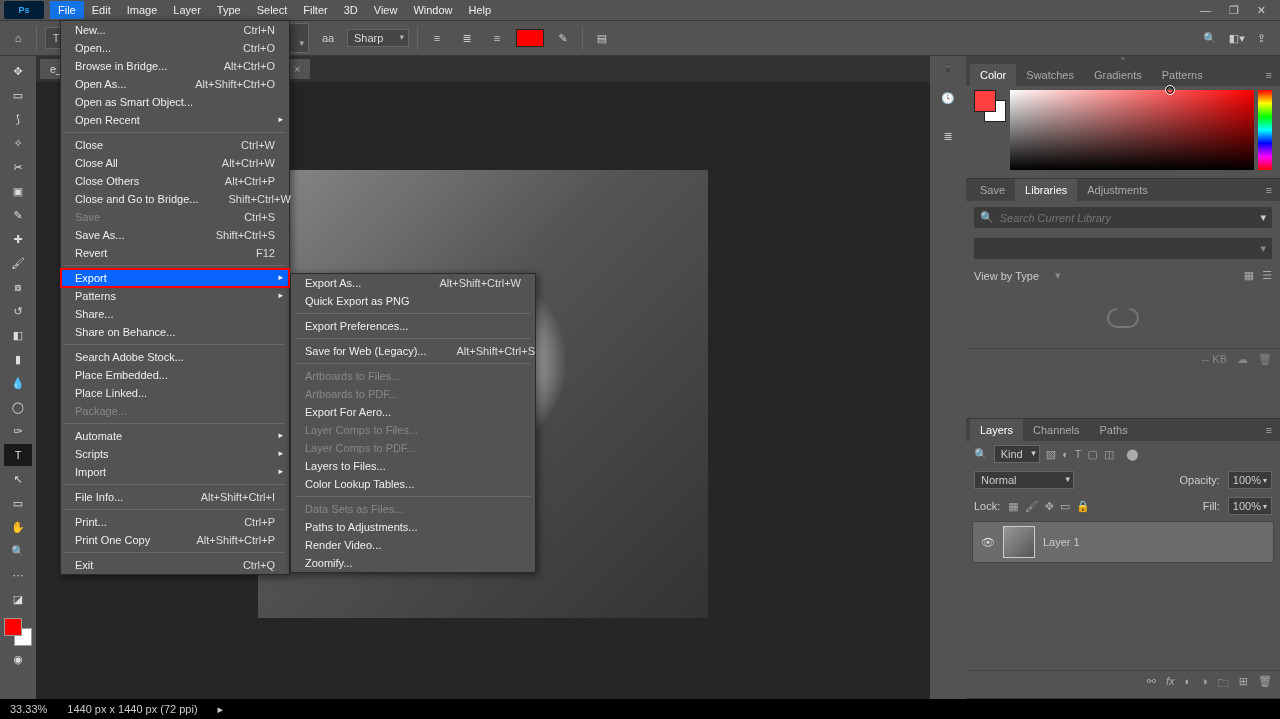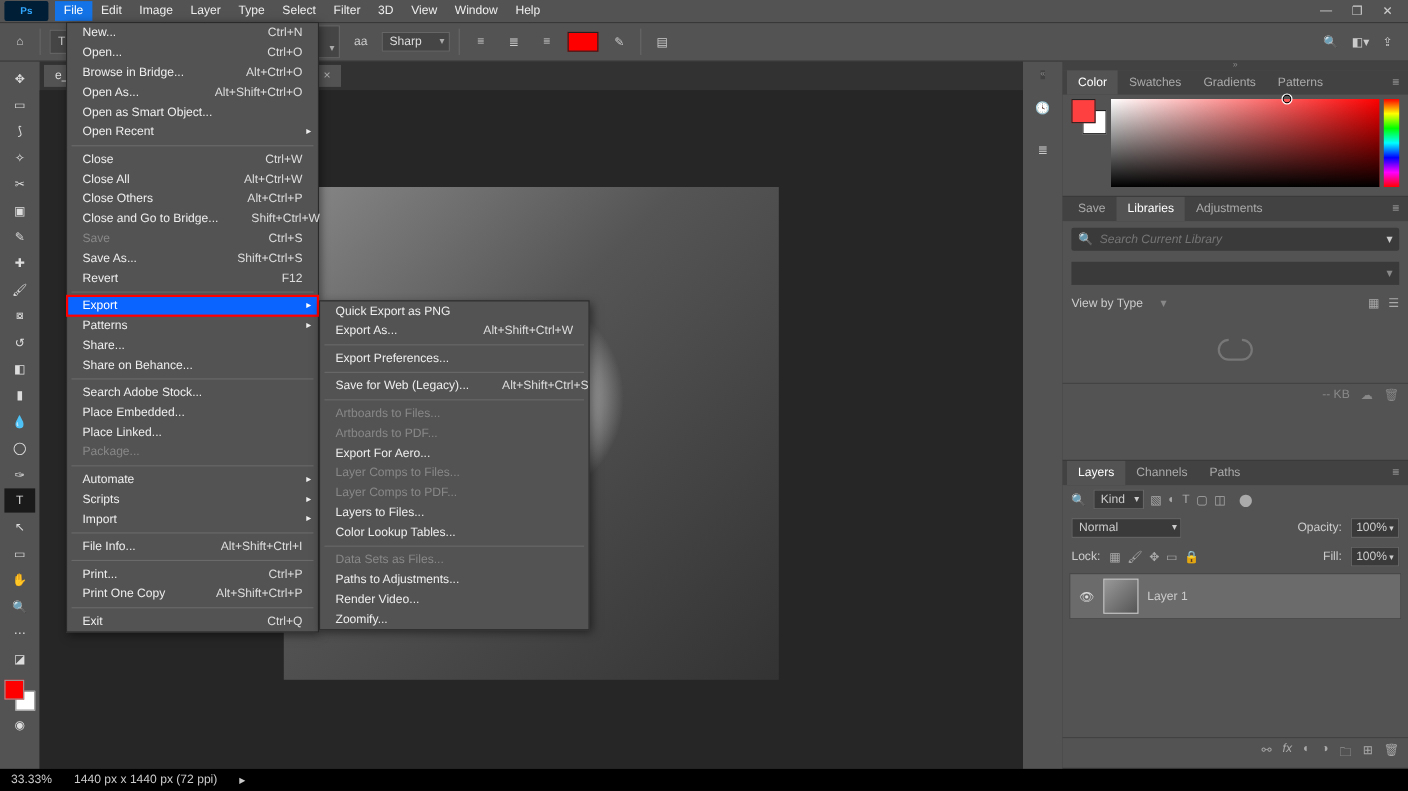--- a/index.html
+++ b/index.html
@@ -428,26 +428,26 @@
     </div>
     <div class="menu-sep"></div>
     <div class="menu-item">
       <span>Exit</span>
       <span class="shortcut">Ctrl+Q</span>
     </div>
   </div>
 
 <div class="menu export-menu" id="export-menu">
     <div class="menu-item">
-      <span>Quick Export as PNG</span>
-    </div>
-    <div class="menu-item">
       <span>Export As...</span>
       <span class="shortcut">Alt+Shift+Ctrl+W</span>
     </div>
+    <div class="menu-item">
+      <span>Quick Export as PNG</span>
+    </div>
     <div class="menu-sep"></div>
     <div class="menu-item">
       <span>Export Preferences...</span>
     </div>
     <div class="menu-sep"></div>
     <div class="menu-item">
       <span>Save for Web (Legacy)...</span>
       <span class="shortcut">Alt+Shift+Ctrl+S</span>
     </div>
     <div class="menu-sep"></div>

